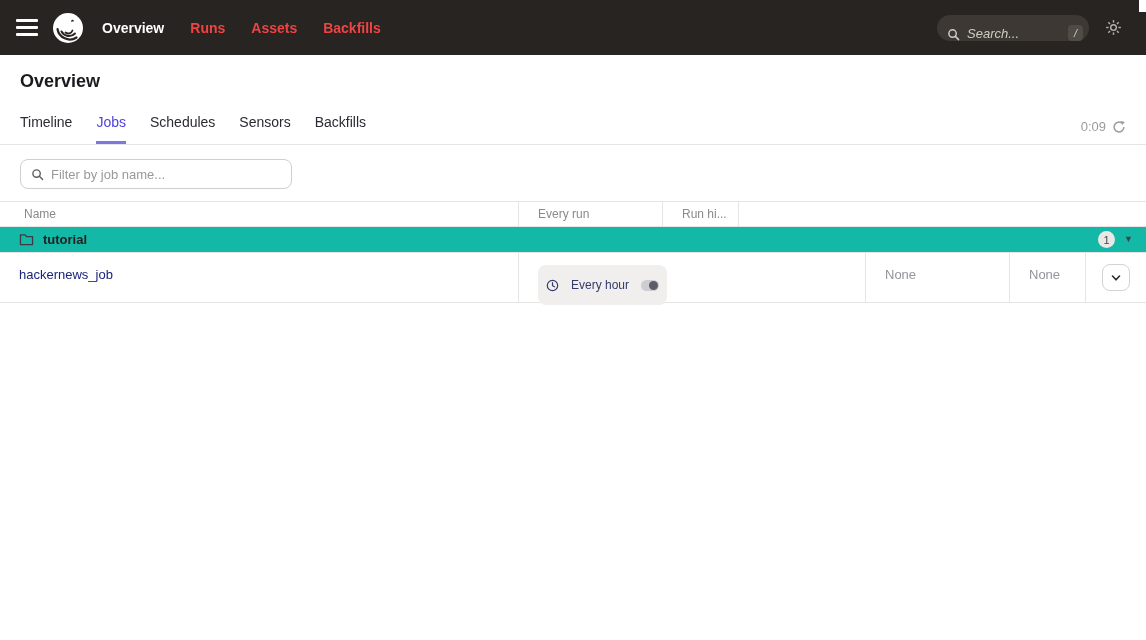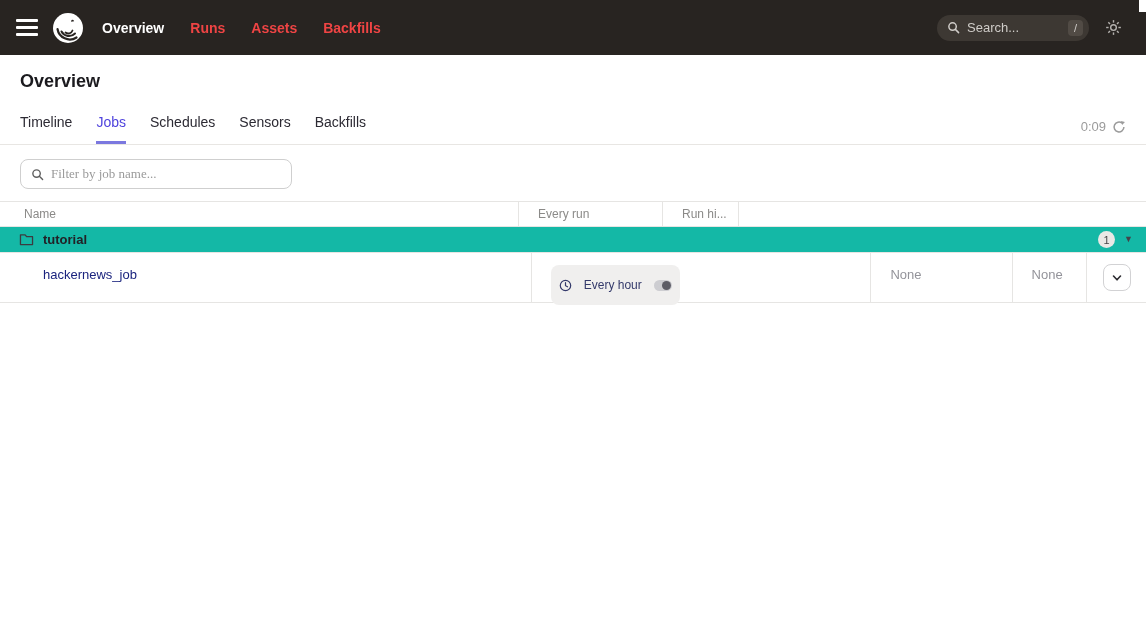--- a/index.html
+++ b/index.html
@@ -26,21 +26,21 @@
   .logo-wrap { width: 32px; height: 32px; margin-right: 18px; }
   .nav-items { display: flex; align-items: center; gap: 26px; }
   .nav-item {
     font-size: 14px; font-weight: 600; color: #ef4444;
     cursor: pointer; text-decoration: none;
   }
   .nav-item.active { color: #ffffff; }
   .nav-right { margin-left: auto; display: flex; align-items: center; gap: 16px; }
   .search-pill {
     width: 152px; height: 26px; background: #3d3833; border-radius: 999px;
-    display: flex; align-items: center; padding: 0 6px 0 10px; cursor: text;
+    display: flex; align-items: flex-end; padding: 0 6px 0 10px; cursor: text; font-style: italic;
   }
   .search-pill .search-text { color: #cfccc8; font-size: 13px; margin-left: 7px; flex: 1; }
   .kbd {
     background: #514b45; color: #cfccc8; font-size: 11px;
     border-radius: 4px; padding: 1px 6px; line-height: 14px;
   }
   .gear { cursor: pointer; display: flex; align-items: center; margin-right: 8px; }
 
   .scroll-thumb {
     position: absolute; top: 0; right: 0; width: 7px; height: 12px;
@@ -66,21 +66,21 @@
   .refresh-area {
     margin-left: auto; display: flex; align-items: center; gap: 6px;
     padding-bottom: 10px; color: #9b9b9b; font-size: 13px;
   }
   .refresh-icon { cursor: pointer; display: flex; align-items: center; }
 
   
   .filter-row { padding: 14px 20px 12px 20px; }
   .filter-input-wrap {
     width: 272px; height: 30px; border: 1px solid #cfcfcf; border-radius: 8px;
-    display: flex; align-items: center; padding: 0 10px; background: #fff; font-family: Liberation Serif, serif;
+    display: flex; align-items: center; padding: 0 10px; background: #fff;
   }
   .filter-input-wrap input {
     border: none; outline: none; flex: 1; font-size: 13px;
     font-family: inherit; color: #33333a; margin-left: 7px; background: transparent;
   }
   .filter-input-wrap input::placeholder { color: #9a9a9a; }
 
   
   .jobs-table { width: 1146px; border-top: 1px solid #e6e5e3; }
   .thead {
@@ -108,21 +108,21 @@
   .group-left { display: flex; align-items: center; gap: 9px; padding-left: 19px; flex: 1; }
   .group-name { font-size: 13px; font-weight: 600; color: #222126; }
   .group-right { display: flex; align-items: center; gap: 9px; padding-right: 13px; }
   .count-badge {
     min-width: 17px; height: 17px; border-radius: 999px; background: #e9e8e6;
     color: #454547; font-size: 11px; display: flex; align-items: center;
     justify-content: center; padding: 0 4px;
   }
   .caret { font-size: 9px; color: #44434a; line-height: 1; }
 
-  .job-row { display: flex; height: 50px; border-bottom: 1px solid #e6e5e3; padding-left: 24px; }
+  .job-row { display: flex; height: 50px; border-bottom: 1px solid #e6e5e3; }
   .td {
     border-right: 1px solid #e6e5e3; padding: 12px 0 0 19px; height: 100%;
   }
   .job-link {
     font-size: 13px; font-weight: 500; color: #1a237e;
     text-decoration: none; cursor: pointer;
   }
   .none-text { font-size: 13px; color: #93939a; }
 
   .chip {

